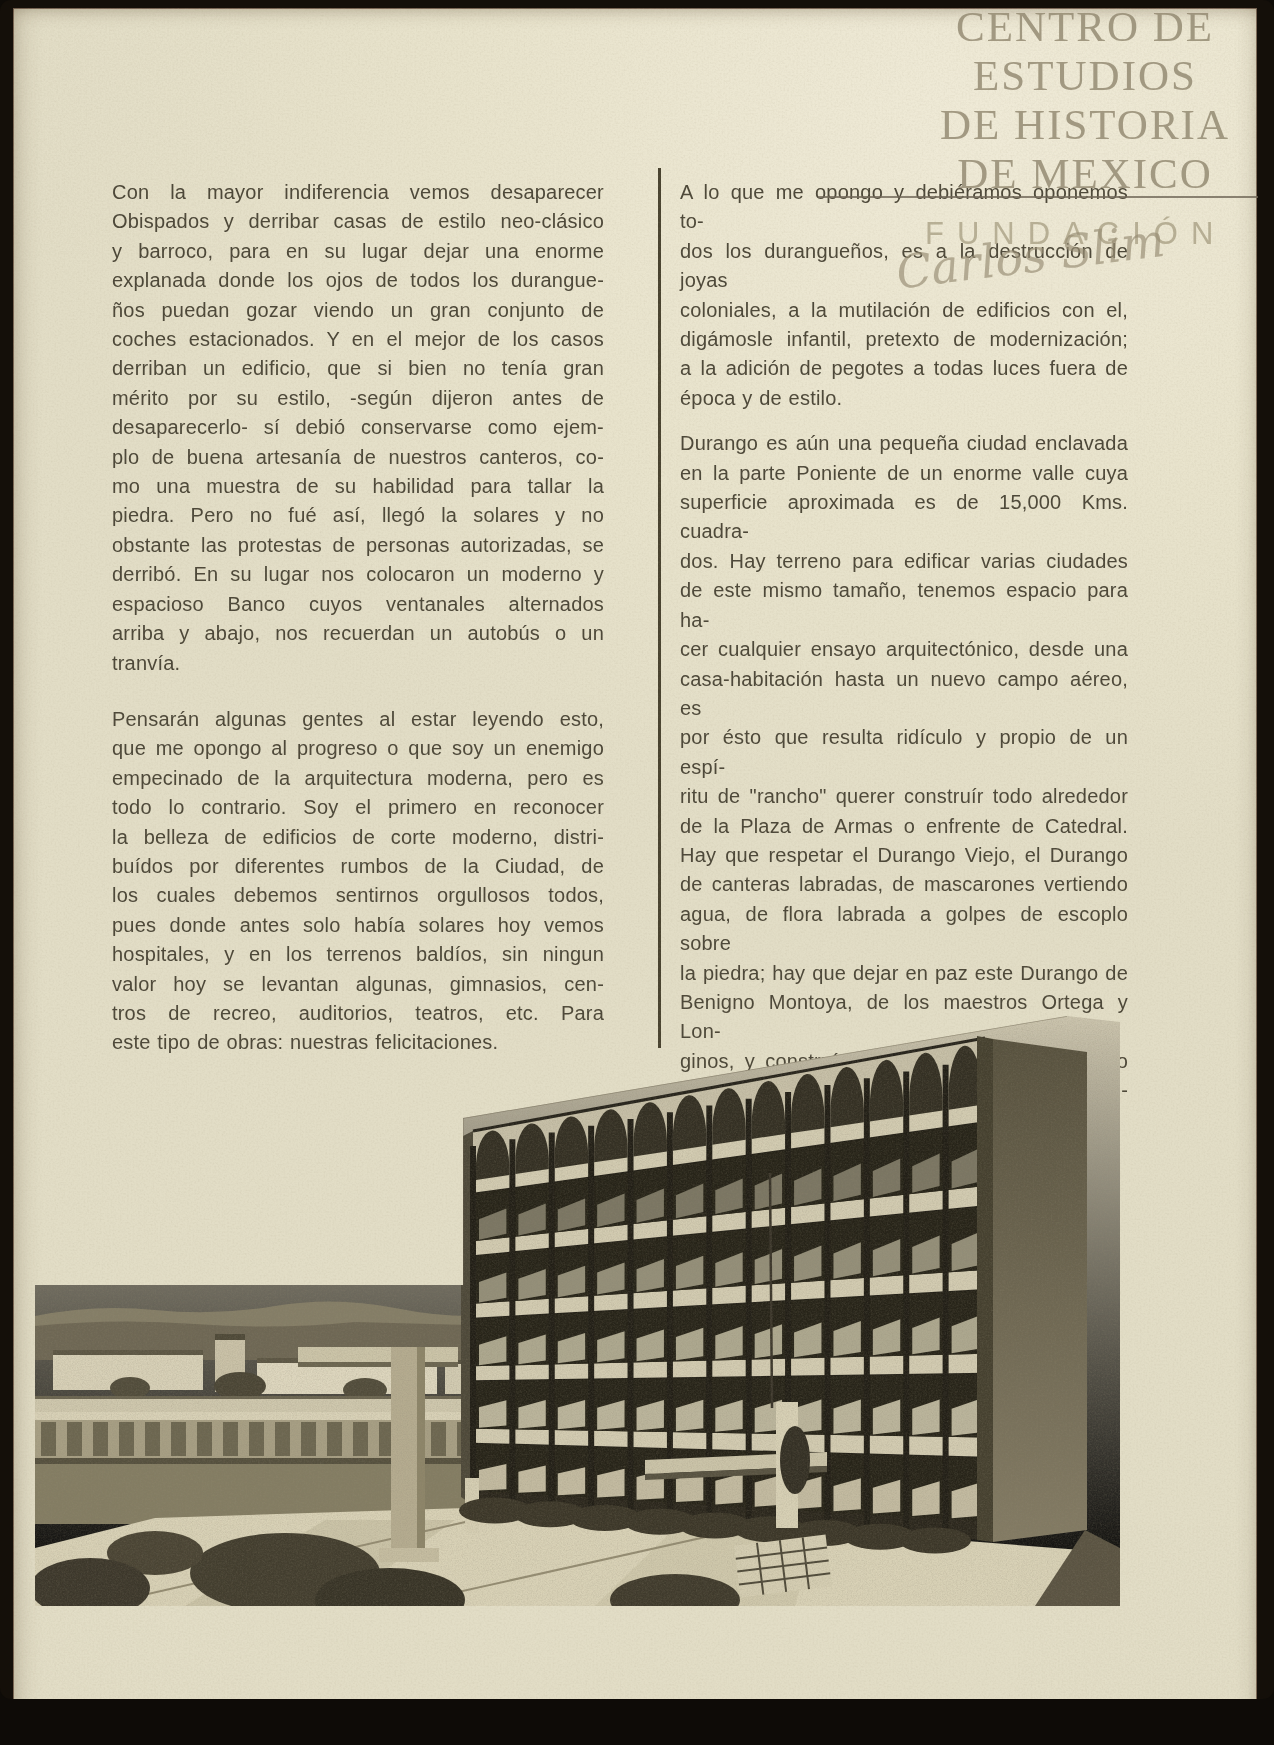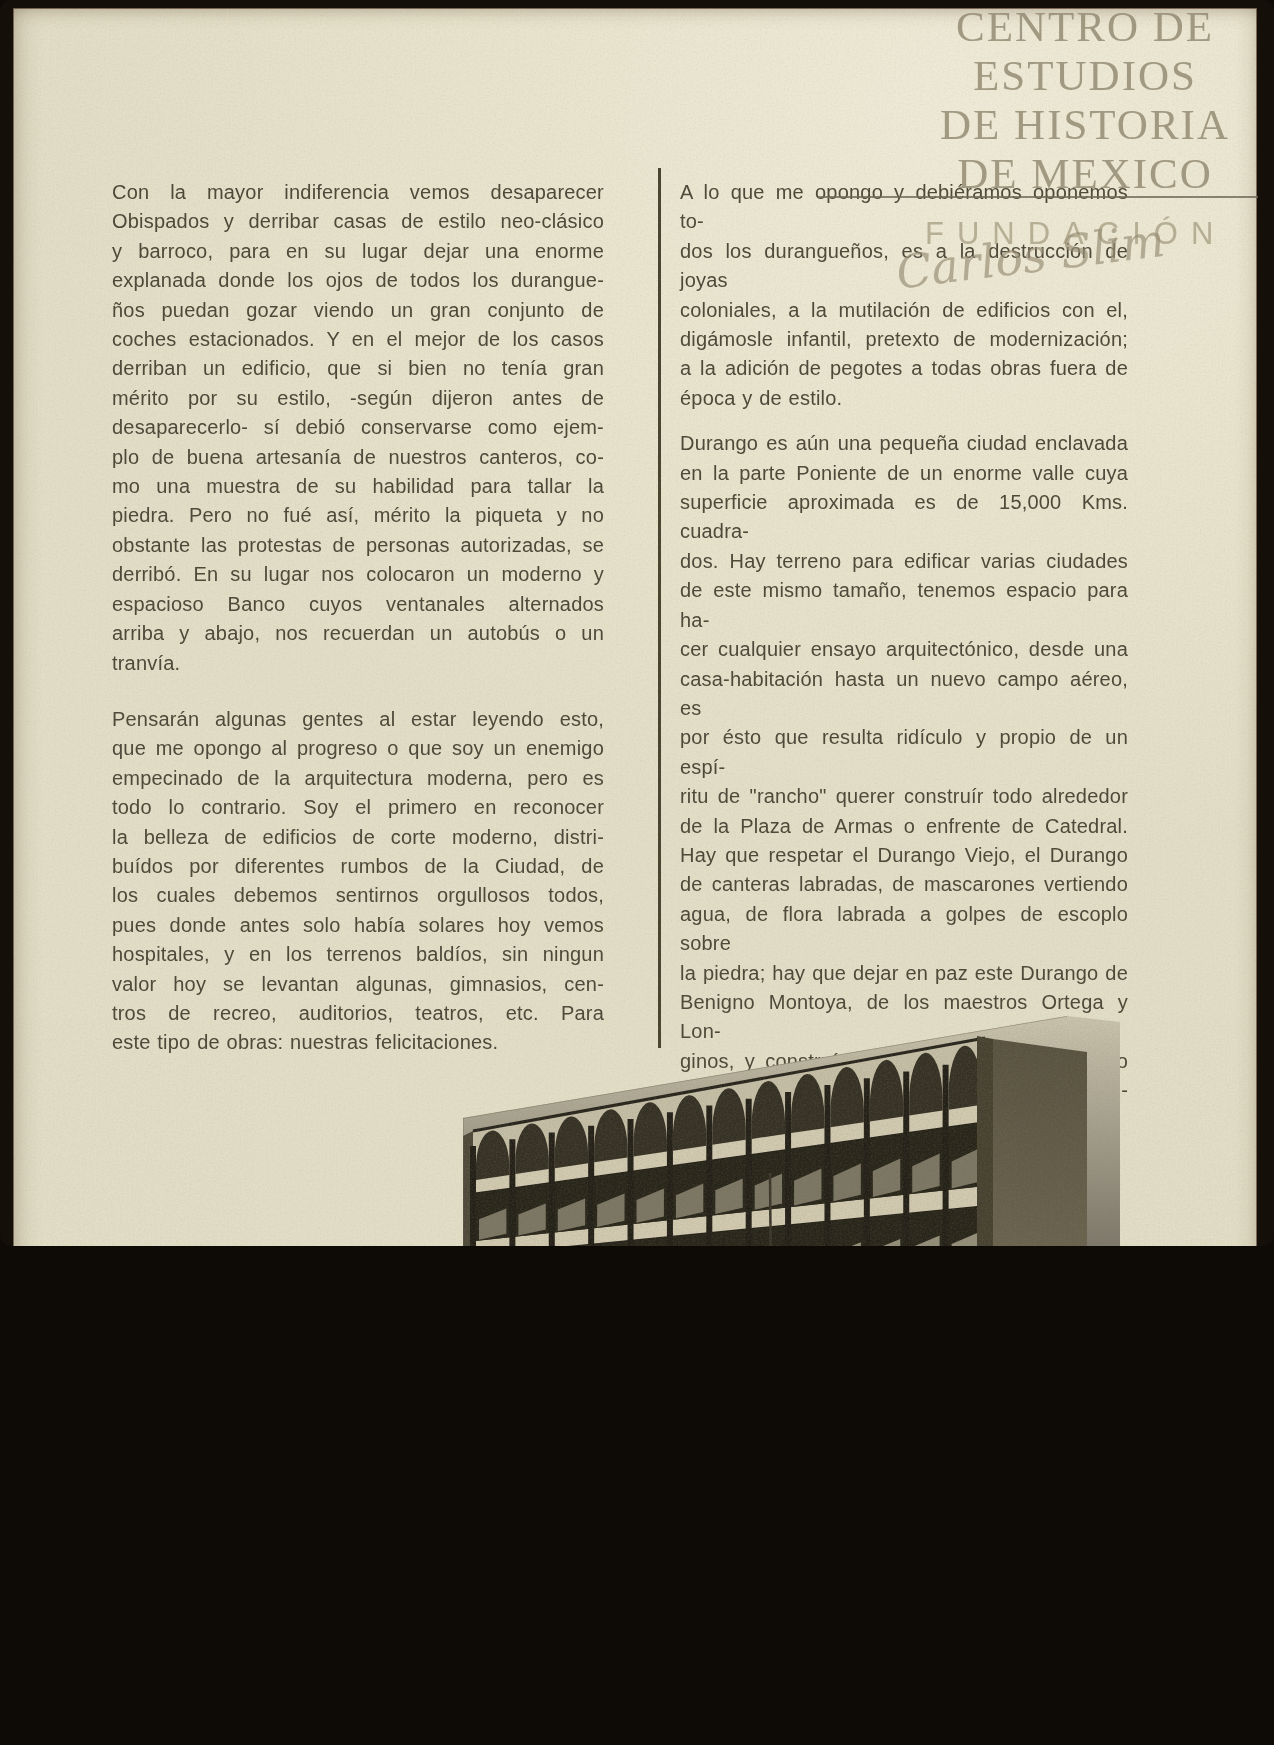--- a/index.html
+++ b/index.html
@@ -1,16 +1,16 @@
 <!DOCTYPE html>
 <html><head>
 <meta charset="utf-8">
 <style>
   html,body{margin:0;padding:0;background:#0e0b07;}
-  .page{position:relative;width:1274px;height:1246px;background:#140f09;overflow:hidden;
+  .page{position:relative;width:1274px;height:1699px;background:#140f09;overflow:hidden;
         font-family:"Liberation Sans",sans-serif;border-radius:11px;}
   .paper{position:absolute;left:13px;top:8px;width:1244px;height:1730px;
          background:radial-gradient(ellipse 950px 750px at 78% 6%, #efead7 0%, #e8e3cc 55%, #e2ddc6 100%);
          box-shadow:inset 0 0 0 1px #40251694, inset 16px 0 26px -14px rgba(70,50,25,.28),
                     inset 0 12px 20px -12px rgba(70,50,25,.30), inset -14px 0 22px -14px rgba(70,50,25,.22);}
   .col{position:absolute;font-size:20px;line-height:29.4px;color:#4c4738;
        letter-spacing:0.2px;word-spacing:1px;z-index:2;}
   .col.left{left:112px;top:178px;width:492px;}
   .col.right{left:680px;top:178px;width:448px;}
   .left .para + .para{margin-top:27px;}
@@ -58,21 +58,21 @@
         <div class="tline">Obispados y derribar casas de estilo neo-clásico</div>
         <div class="tline">y barroco, para en su lugar dejar una enorme</div>
         <div class="tline">explanada donde los ojos de todos los durangue-</div>
         <div class="tline">ños puedan gozar viendo un gran conjunto de</div>
         <div class="tline">coches estacionados. Y en el mejor de los casos</div>
         <div class="tline">derriban un edificio, que si bien no tenía gran</div>
         <div class="tline">mérito por su estilo, -según dijeron antes de</div>
         <div class="tline">desaparecerlo- sí debió conservarse como ejem-</div>
         <div class="tline">plo de buena artesanía de nuestros canteros, co-</div>
         <div class="tline">mo una muestra de su habilidad para tallar la</div>
-        <div class="tline">piedra. Pero no fué así, mérito la piqueta y no</div>
+        <div class="tline">piedra. Pero no fué así, llegó la solares y no</div>
         <div class="tline">obstante las protestas de personas autorizadas, se</div>
         <div class="tline">derribó. En su lugar nos colocaron un moderno y</div>
         <div class="tline">espacioso Banco cuyos ventanales alternados</div>
         <div class="tline">arriba y abajo, nos recuerdan un autobús o un</div>
         <div class="tline last">tranvía.</div>
       </div>
     <div class="para">
         <div class="tline">Pensarán algunas gentes al estar leyendo esto,</div>
         <div class="tline">que me opongo al progreso o que soy un enemigo</div>
         <div class="tline">empecinado de la arquitectura moderna, pero es</div>
@@ -86,21 +86,21 @@
         <div class="tline">tros de recreo, auditorios, teatros, etc. Para</div>
         <div class="tline last">este tipo de obras: nuestras felicitaciones.</div>
       </div>
   </div>
   <div class="col right">
     <div class="para">
         <div class="tline">A lo que me opongo y debiéramos oponemos to-</div>
         <div class="tline">dos los durangueños, es a la destrucción de joyas</div>
         <div class="tline">coloniales, a la mutilación de edificios con el,</div>
         <div class="tline">digámosle infantil, pretexto de modernización;</div>
-        <div class="tline">a la adición de pegotes a todas obras fuera de</div>
+        <div class="tline">a la adición de pegotes a todas luces fuera de</div>
         <div class="tline last">época y de estilo.</div>
       </div>
     <div class="para">
         <div class="tline">Durango es aún una pequeña ciudad enclavada</div>
         <div class="tline">en la parte Poniente de un enorme valle cuya</div>
         <div class="tline">superficie aproximada es de 15,000 Kms. cuadra-</div>
         <div class="tline">dos. Hay terreno para edificar varias ciudades</div>
         <div class="tline">de este mismo tamaño, tenemos espacio para ha-</div>
         <div class="tline">cer cualquier ensayo arquitectónico, desde una</div>
         <div class="tline">casa-habitación hasta un nuevo campo aéreo, es</div>

